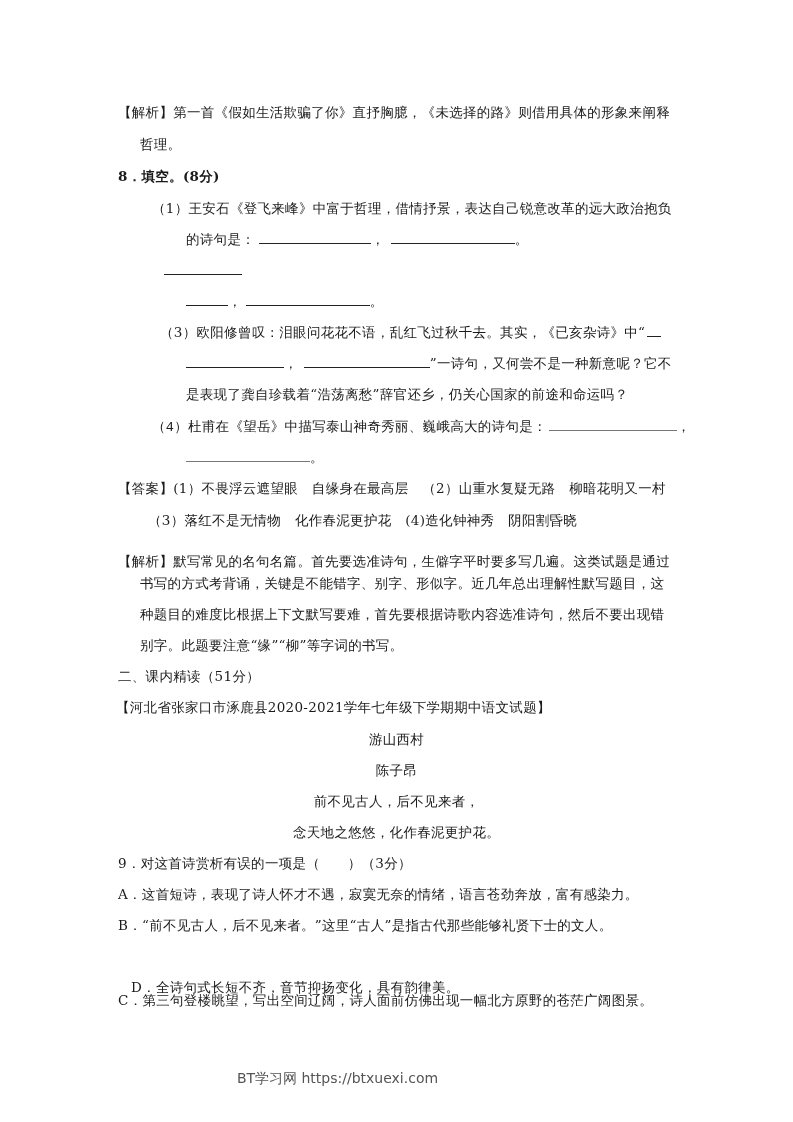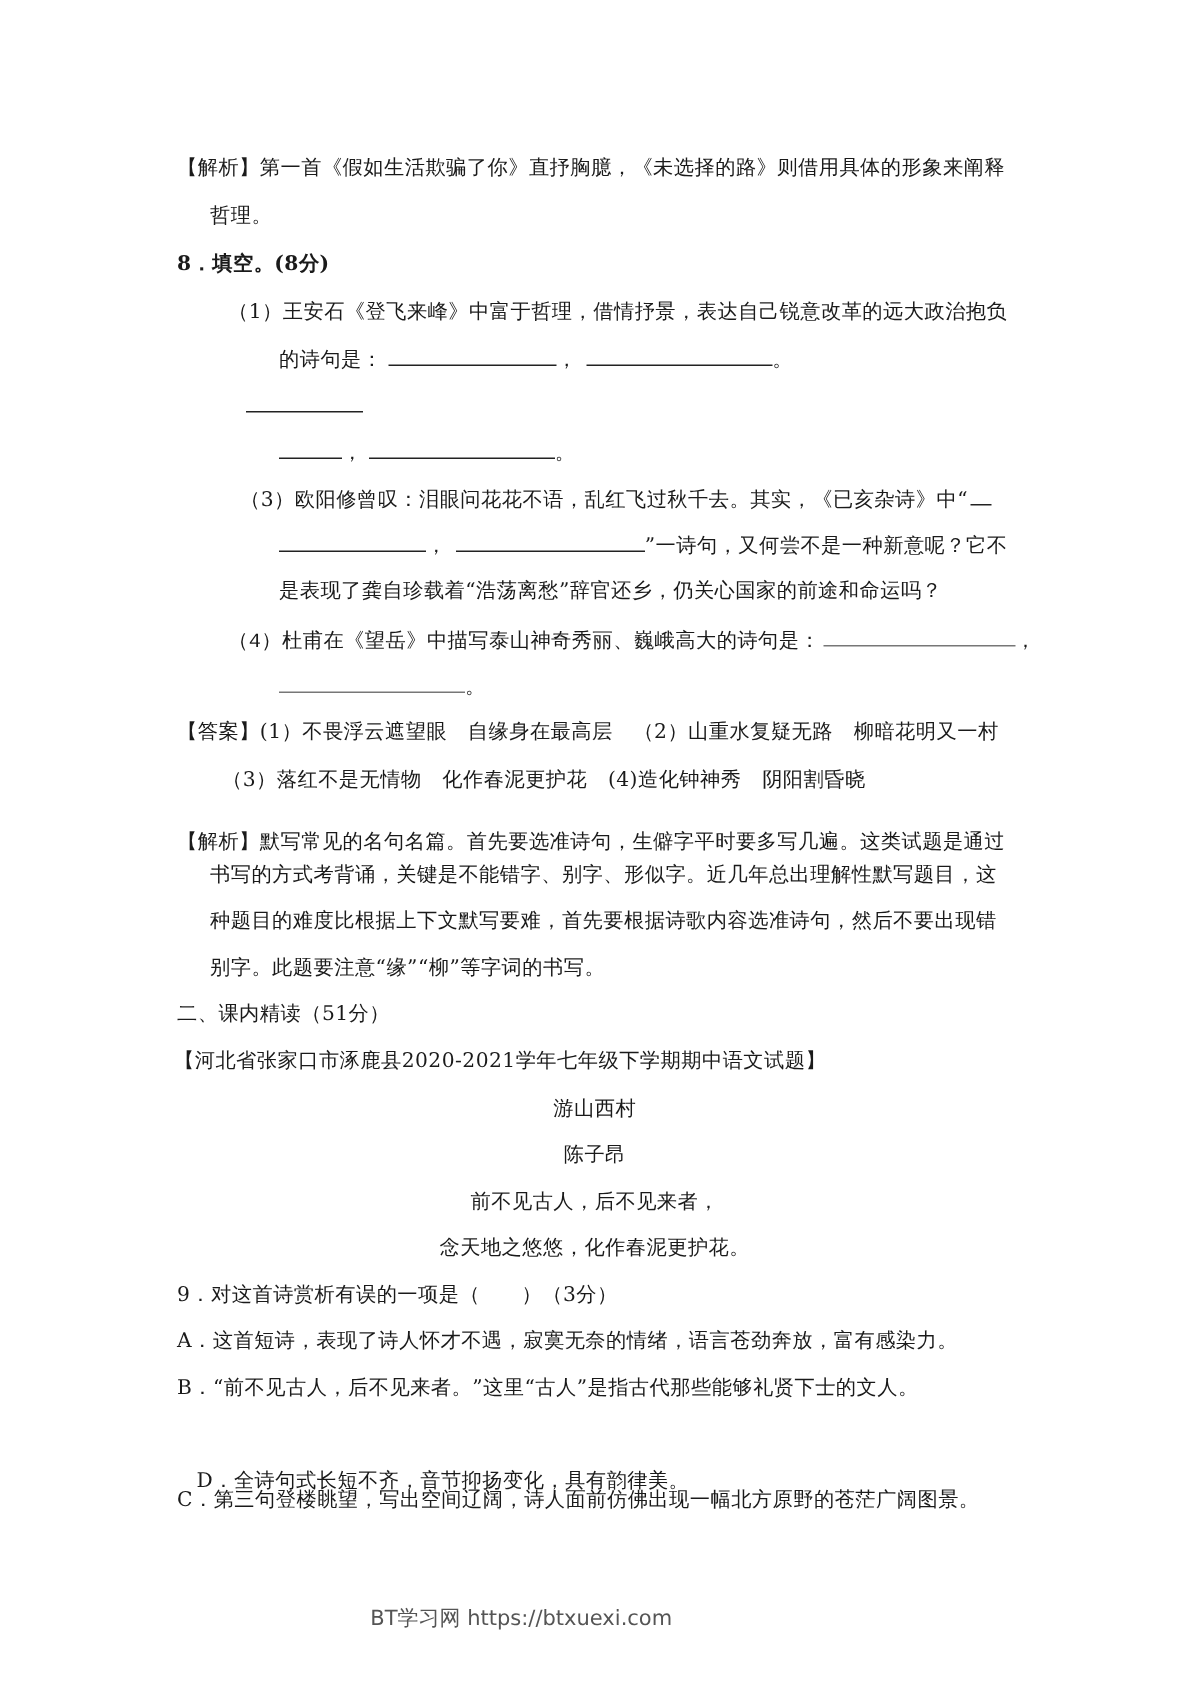--- a/index.html
+++ b/index.html
@@ -7,21 +7,21 @@
     width: 793px; height: 1122px; position: relative; overflow: hidden;
     font-family: "DejaVu Serif", "Liberation Serif", serif;
     color: #1a1a1a; font-size: 13.5px;
   }
   .line { position: absolute; white-space: nowrap; line-height: 20px; letter-spacing: 0.3px; }
   .blank { display: inline-block; border-bottom: 1px solid #222; height: 14px; vertical-align: baseline; }
   .blank.thin { border-bottom: 1px solid #777; }
   .center { left: 0; width: 793px; text-align: center; }
   .footer {
     position: absolute; left: 0; width: 675px; top: 1070px; text-align: center;
-    font-family: "DejaVu Sans", "Liberation Sans", sans-serif; font-size: 14px; color: #555; padding-left: 10px;
+    font-family: "DejaVu Sans", "Liberation Sans", sans-serif; font-size: 14px; color: #555;
   }
 </style>
 </head>
 <body>
 
 <div class="line" style="left:118px; top:102px;">【解析】第一首《假如生活欺骗了你》直抒胸臆，《未选择的路》则借用具体的形象来阐释</div>
 <div class="line" style="left:140px; top:134px;">哲理。</div>
 
 <div class="line" style="left:118px; top:166px;font-weight:bold;">8．填空。(8分)</div>
 

